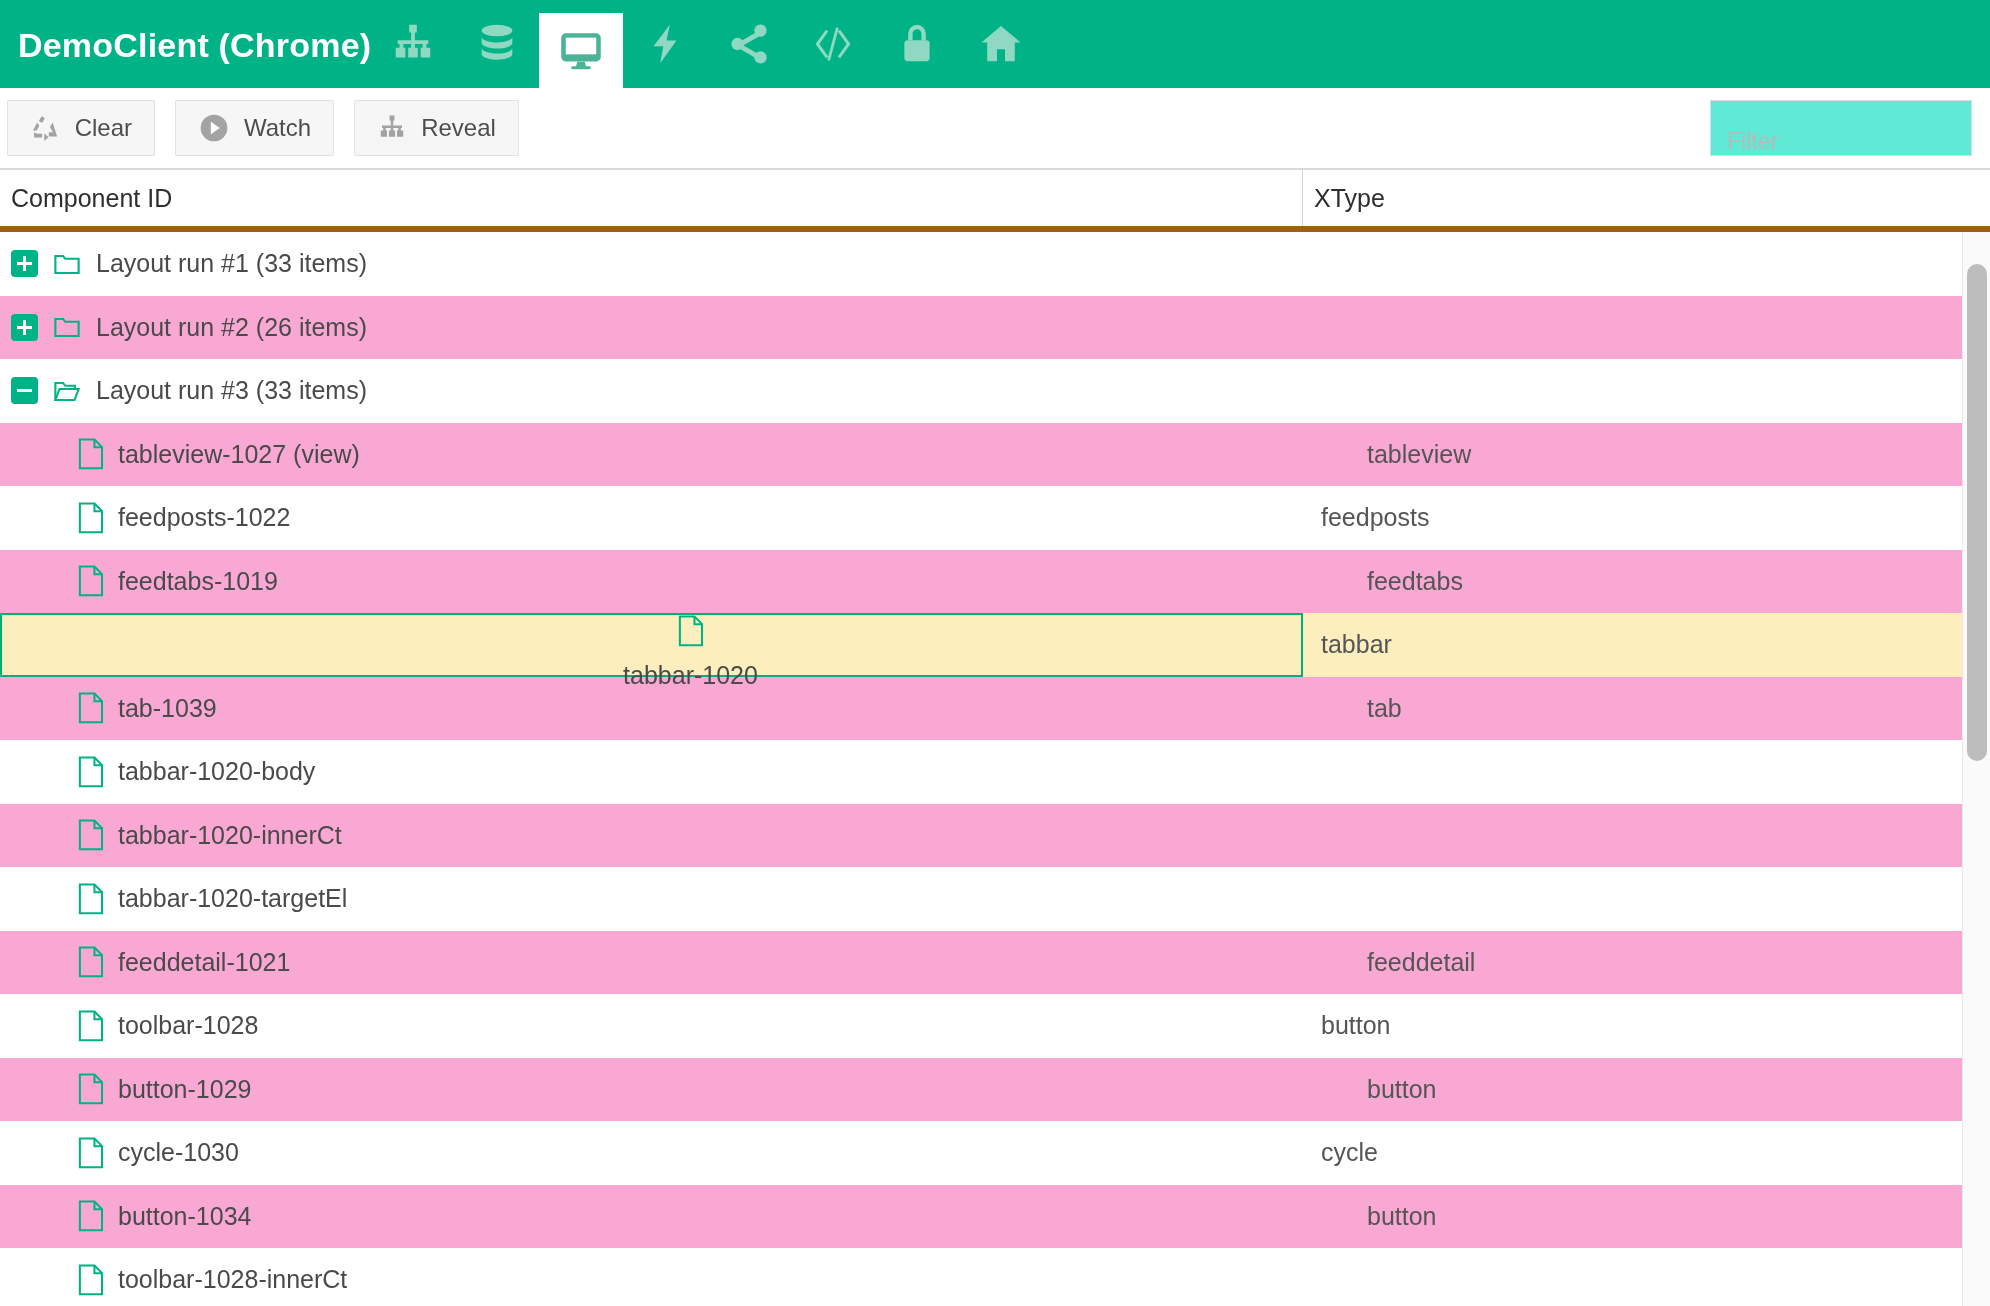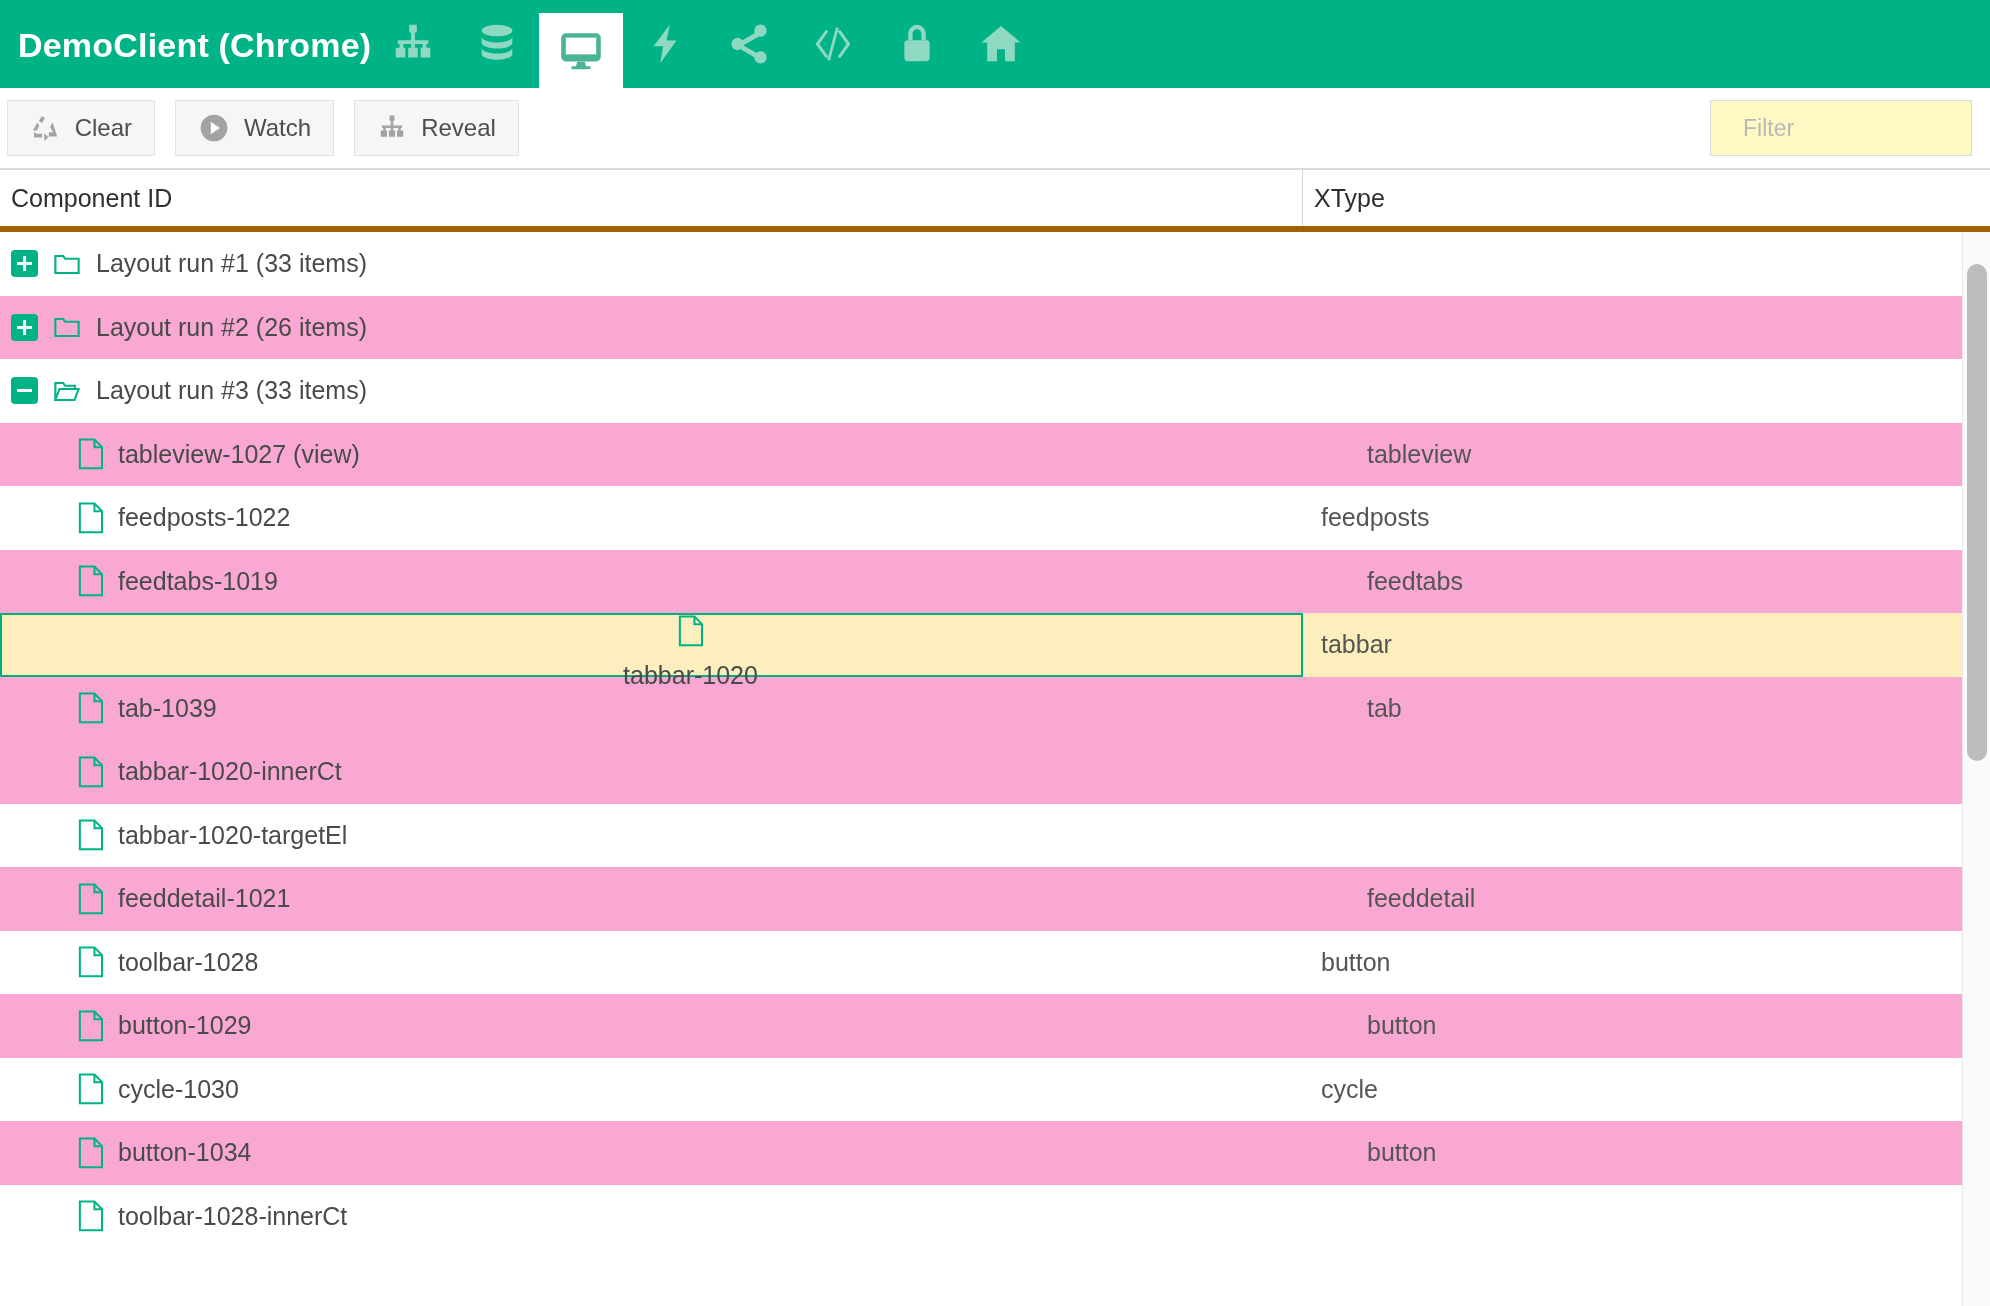--- a/index.html
+++ b/index.html
@@ -83,24 +83,24 @@
   }
   .tb-btn svg { display:block; fill: #a3a3a3; }
 
   .filter-wrap {
     position: absolute;
     right: 18px;
     top: 12px;
     width: 262px;
     height: 56px;
     border: 1px solid #dcdcdc;
-    background: #fef9c3;
-    display: flex;
-    align-items: center;
-    padding: 0 14px 0 32px;
+    background: #5eead4;
+    display: flex;
+    align-items: flex-end;
+    padding: 0 14px 0 16px;
   }
   .filter-input {
     flex: 1;
     border: none;
     outline: none;
     font-size: 23px;
     color: #555;
     font-family: "Liberation Sans", sans-serif;
     background: transparent;
   }
@@ -435,20 +435,32 @@
           <span class="ico-file">
             <svg width="26" height="32" viewBox="0 0 20 25" fill="none" stroke="#00b386" stroke-width="1.6">
               <path d="M1.3 1.2h11.4l5.9 5.9v16.6H1.3z"></path>
               <path d="M12.7 1.2v6h5.9"></path>
             </svg>
           </span>
           <span class="label">tab-1039</span>
         </div>
         <div class="cell-xtype">tab</div>
       </div>
+      <div class="row">
+        <div class="cell-name indent-2">
+          <span class="ico-file">
+            <svg width="26" height="32" viewBox="0 0 20 25" fill="none" stroke="#00b386" stroke-width="1.6">
+              <path d="M1.3 1.2h11.4l5.9 5.9v16.6H1.3z"></path>
+              <path d="M12.7 1.2v6h5.9"></path>
+            </svg>
+          </span>
+          <span class="label">tabbar-1020-body</span>
+        </div>
+        <div class="cell-xtype"></div>
+      </div>
       <div class="row alt">
         <div class="cell-name indent-2">
           <span class="ico-file">
             <svg width="26" height="32" viewBox="0 0 20 25" fill="none" stroke="#00b386" stroke-width="1.6">
               <path d="M1.3 1.2h11.4l5.9 5.9v16.6H1.3z"></path>
               <path d="M12.7 1.2v6h5.9"></path>
             </svg>
           </span>
           <span class="label">tabbar-1020-innerCt</span>
         </div>

